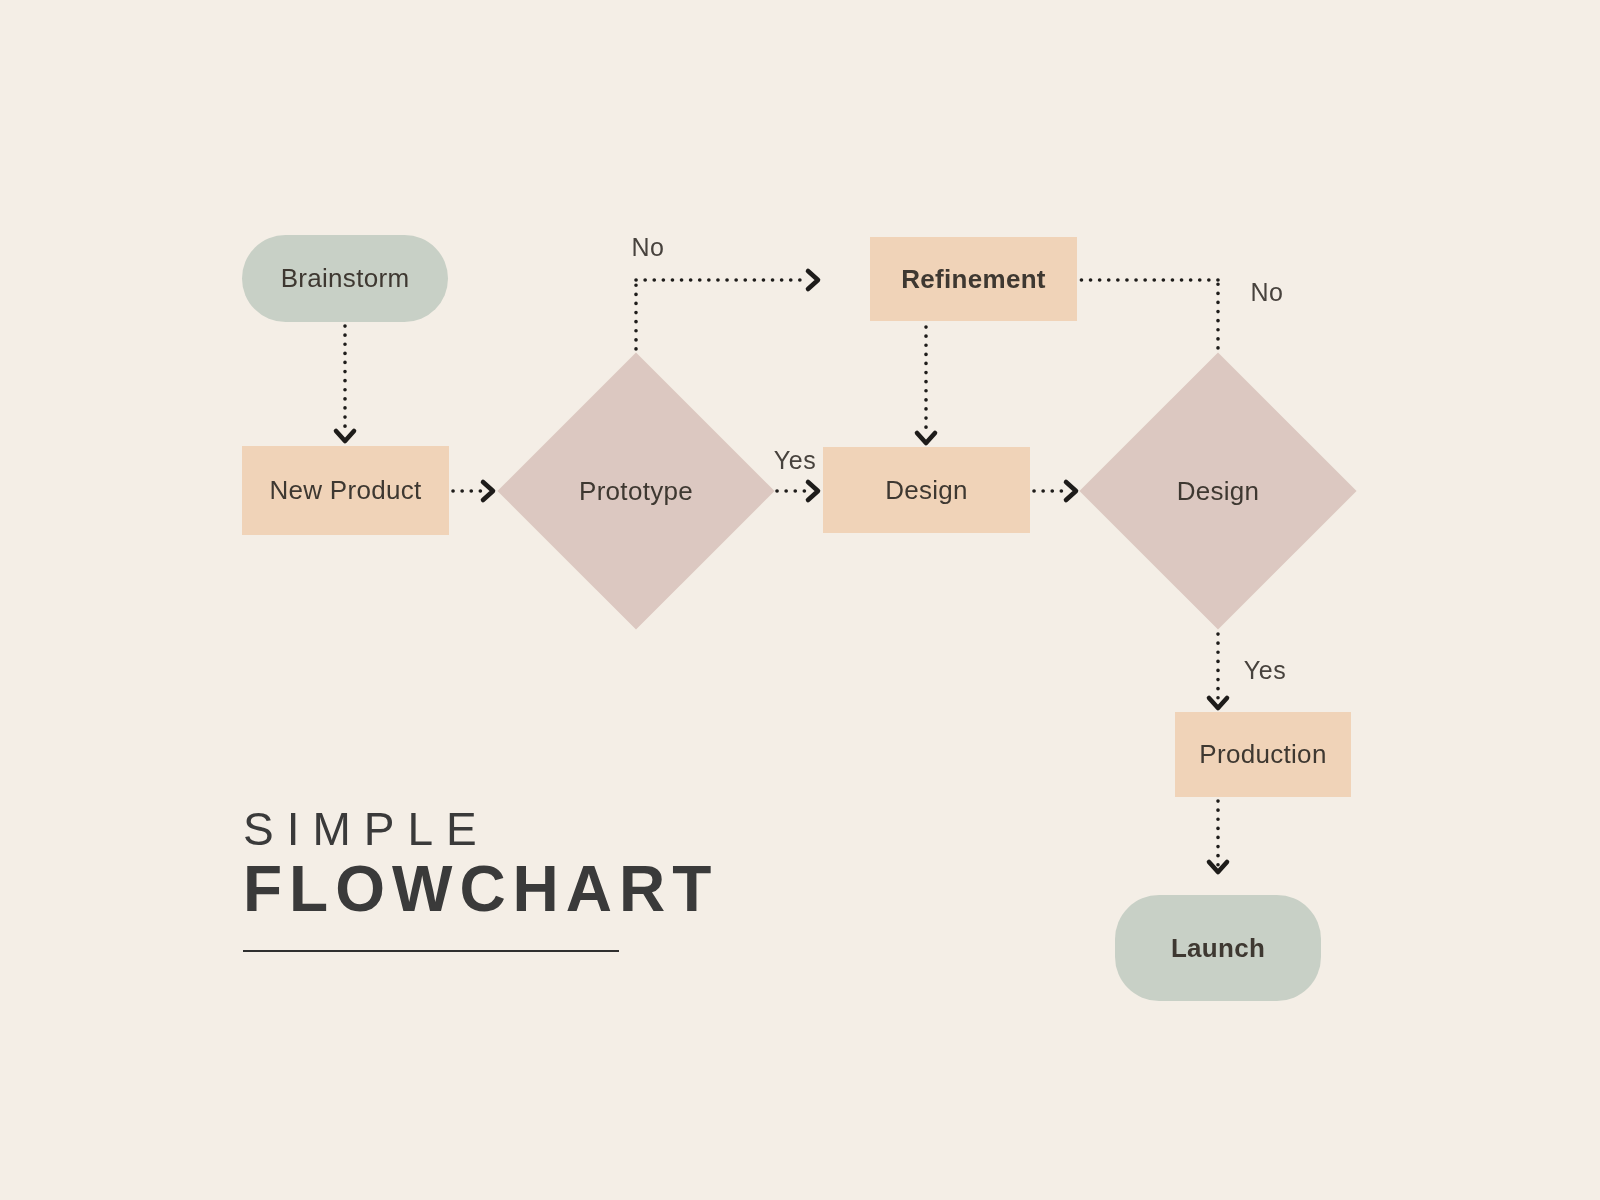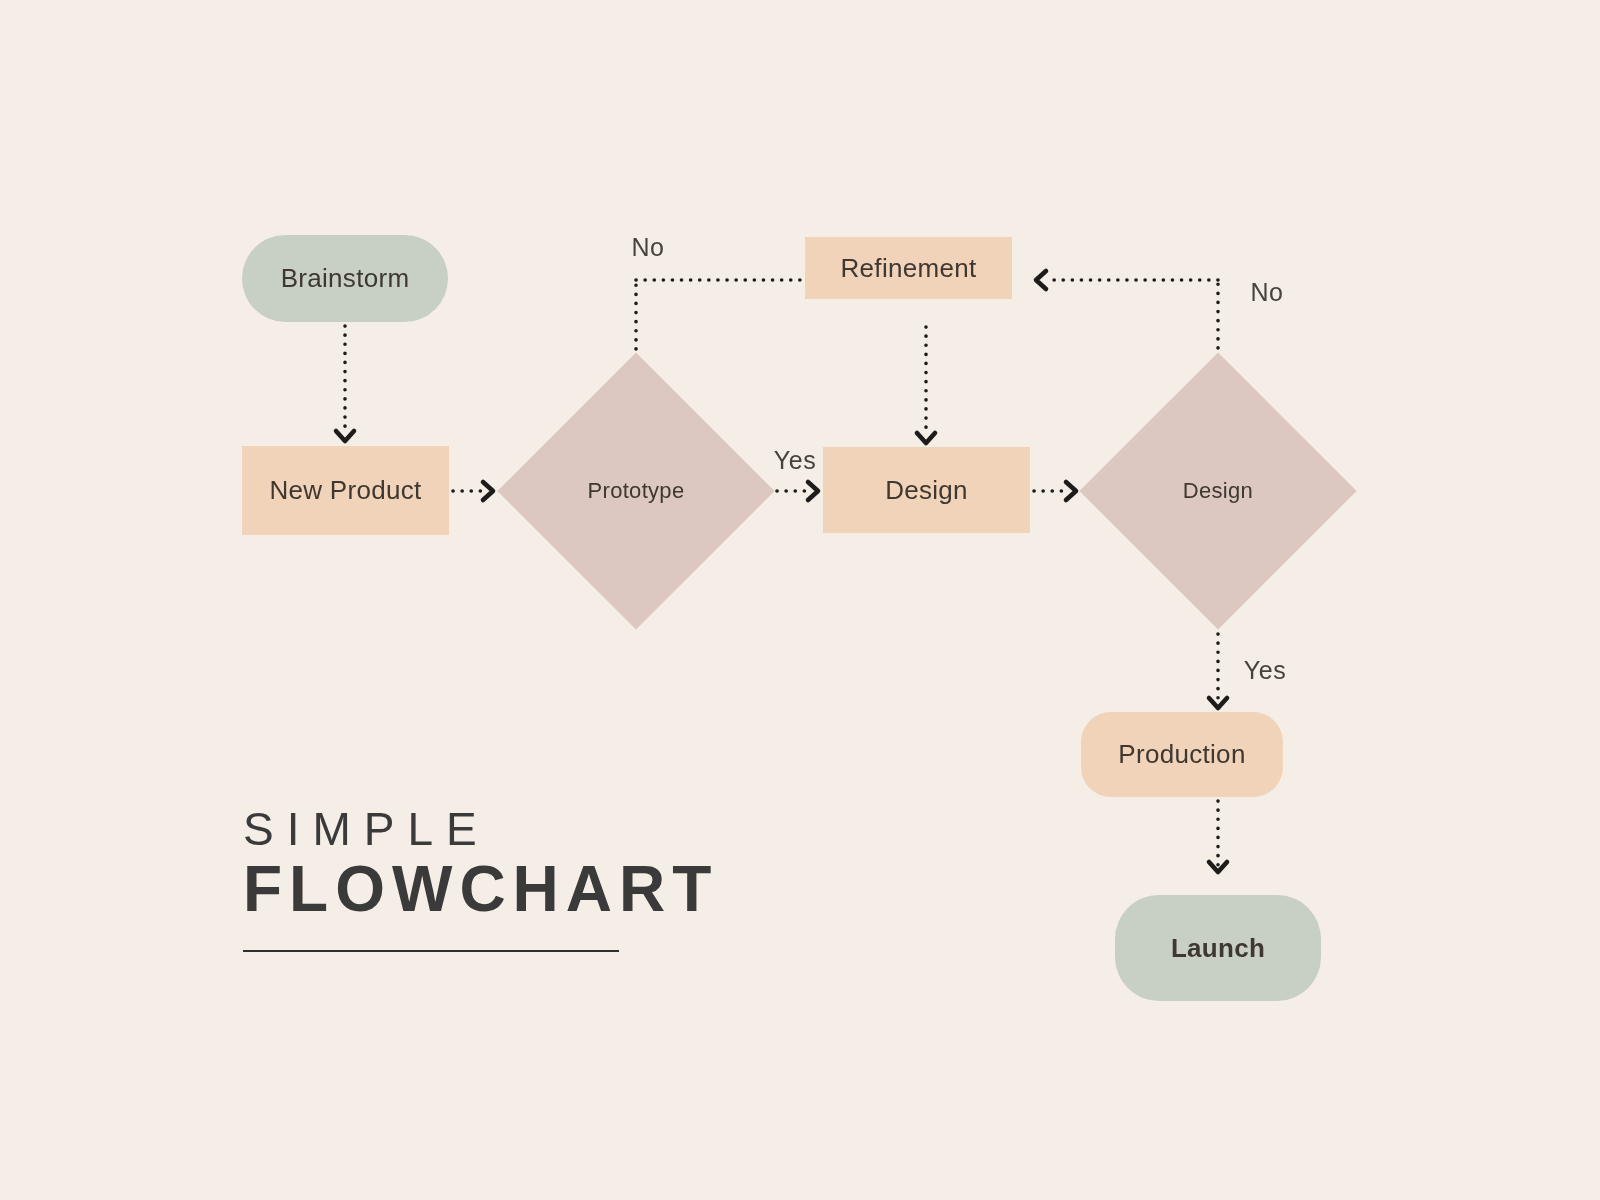--- a/index.html
+++ b/index.html
@@ -40,21 +40,21 @@
   .process{background:var(--process,#f0d3b8);}
   .diamond-bg{
     position:absolute;
     background:var(--decision,#dcc8c1);
     transform:rotate(45deg);
   }
   .diamond-label{
     position:absolute;
     display:flex;align-items:center;justify-content:center;
     color:var(--node_text,#3e3831);
-    font-size:22px;
+    font-size:26px;
     letter-spacing:0.3px;
   }
   .edge-label{
     position:absolute;
     transform:translate(-50%,-50%);
     color:var(--label_text,#47423d);
     font-size:25px;
     letter-spacing:0.5px;
   }
   .title-block{position:absolute;left:243px;top:800px;}
@@ -139,34 +139,34 @@
 
   <div class="node terminal" style="left:242px;top:235px;width:206px;height:87px;">
     <span>Brainstorm</span>
   </div>
 
   <div class="diamond-bg" style="left:538px;top:393px;width:196px;height:196px;"></div>
   <div class="diamond-label" style="left:536px;top:391px;width:200px;height:200px;">
     <span>Prototype</span>
   </div>
 
-  <div class="node process" style="left:805px;top:237px;width:207px;height:62px;">
+  <div class="node process" style="left:870px;top:237px;width:207px;height:84px;font-weight:bold;">
     <span>Refinement</span>
   </div>
 
   <div class="node process" style="left:823px;top:447px;width:207px;height:86px;">
     <span>Design</span>
   </div>
 
   <div class="diamond-bg" style="left:1120px;top:393px;width:196px;height:196px;"></div>
   <div class="diamond-label" style="left:1118px;top:391px;width:200px;height:200px;">
     <span>Design</span>
   </div>
 
-  <div class="node process" style="left:1081px;top:712px;width:202px;height:85px;border-radius:30px;">
+  <div class="node process" style="left:1175px;top:712px;width:176px;height:85px;">
     <span>Production</span>
   </div>
 
   <div class="node terminal" style="left:1115px;top:895px;width:206px;height:106px;font-weight:bold;">
     <span>Launch</span>
   </div>
 
   <div class="edge-label" style="left:648px;top:247px;">No</div>
   <div class="edge-label" style="left:795px;top:460px;">Yes</div>
   <div class="edge-label" style="left:1267px;top:292px;">No</div>

